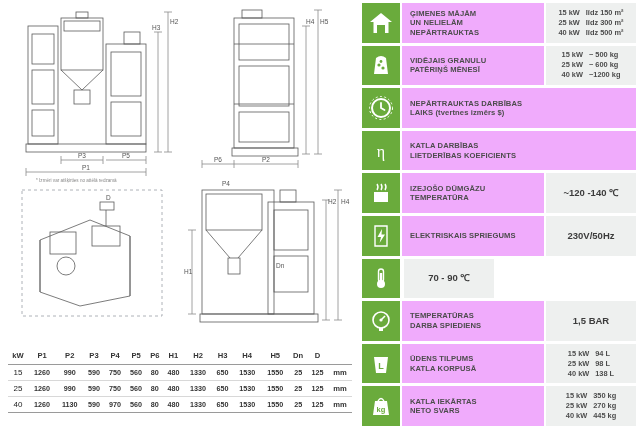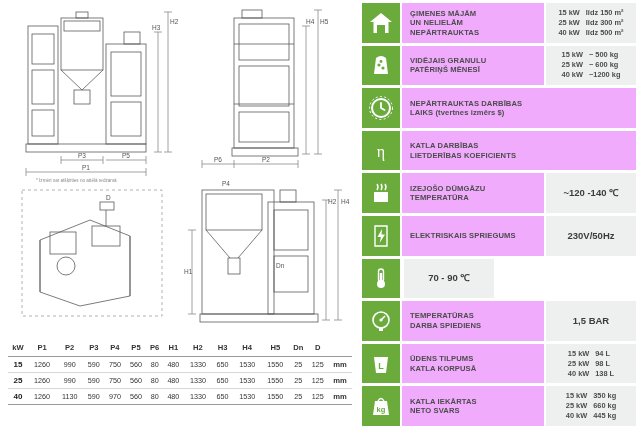--- a/index.html
+++ b/index.html
@@ -18,41 +18,41 @@
     width: 362px; height: 432px; position: relative;
     padding: 4px 2px 2px 6px;
   }
 
   .draw-area { position: relative; width: 354px; height: 330px; }
 
   .svgwrap { position:absolute; left:0; top:0; }
 
   
   .spec-table {
-    position: absolute; left: 8px; top: 340px;
+    position: absolute; left: 8px; top: 348px;
     width: 344px;
     border-collapse: collapse;
     font-size: 7.2px;
     color: #333;
   }
   .spec-table th, .spec-table td {
     text-align: center;
     padding: 3px 0 3px 0;
-    font-weight: normal;
+    font-weight: bold;
     white-space: nowrap;
   }
   .spec-table thead th {
     font-weight: bold;
     font-size: 7.6px;
     border-bottom: 1px solid #9a9a9a;
     padding-bottom: 4px;
   }
   .spec-table tbody tr { border-bottom: 1px solid #d8d8d8; }
   .spec-table tbody tr:last-child { border-bottom: 1px solid #9a9a9a; }
-  .spec-table td.kw { font-weight: bold; font-size: 8px; color:#222; }
+  .spec-table td.kw { font-weight: normal; font-size: 8px; color:#222; }
   .spec-table td.unit { font-weight: bold; font-size: 7.6px; }
 
   
   .right {
     width: 278px; height: 432px;
     background: #ffffff;
     padding: 3px 4px 3px 0;
     display: flex; flex-direction: column;
   }
   .row {
@@ -503,21 +503,21 @@
       </div>
       <div class="val-cell">
         <div class="dual">
           <div class="col-l">
             <b>15 kW</b><br>
             <b>25 kW</b><br>
             <b>40 kW</b>
           </div>
           <div class="col-r">
             <span>350 kg</span><br>
-            <span>660 kg</span><br>
+            <span>270 kg</span><br>
             <span>445 kg</span>
           </div>
         </div>
       </div>
     </div>
 
   </div>
 </div>
 
 </body></html>

